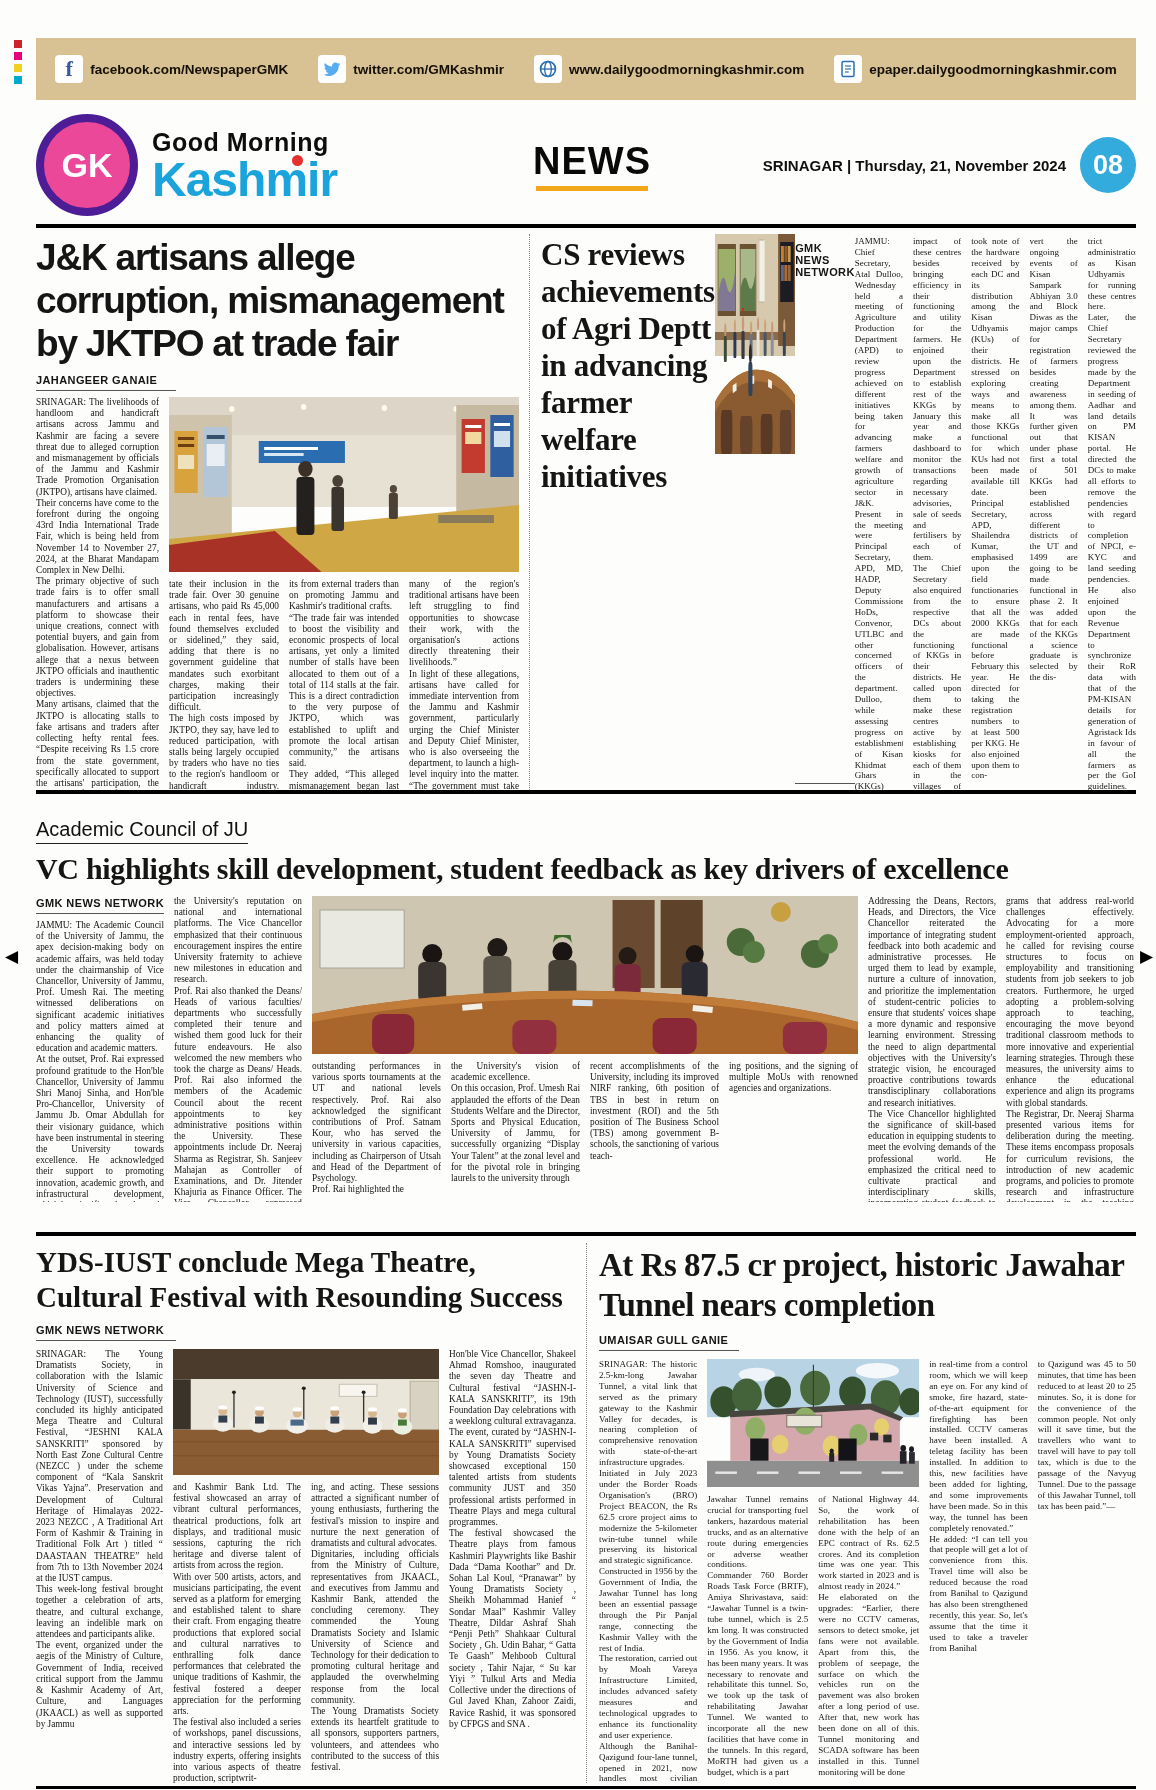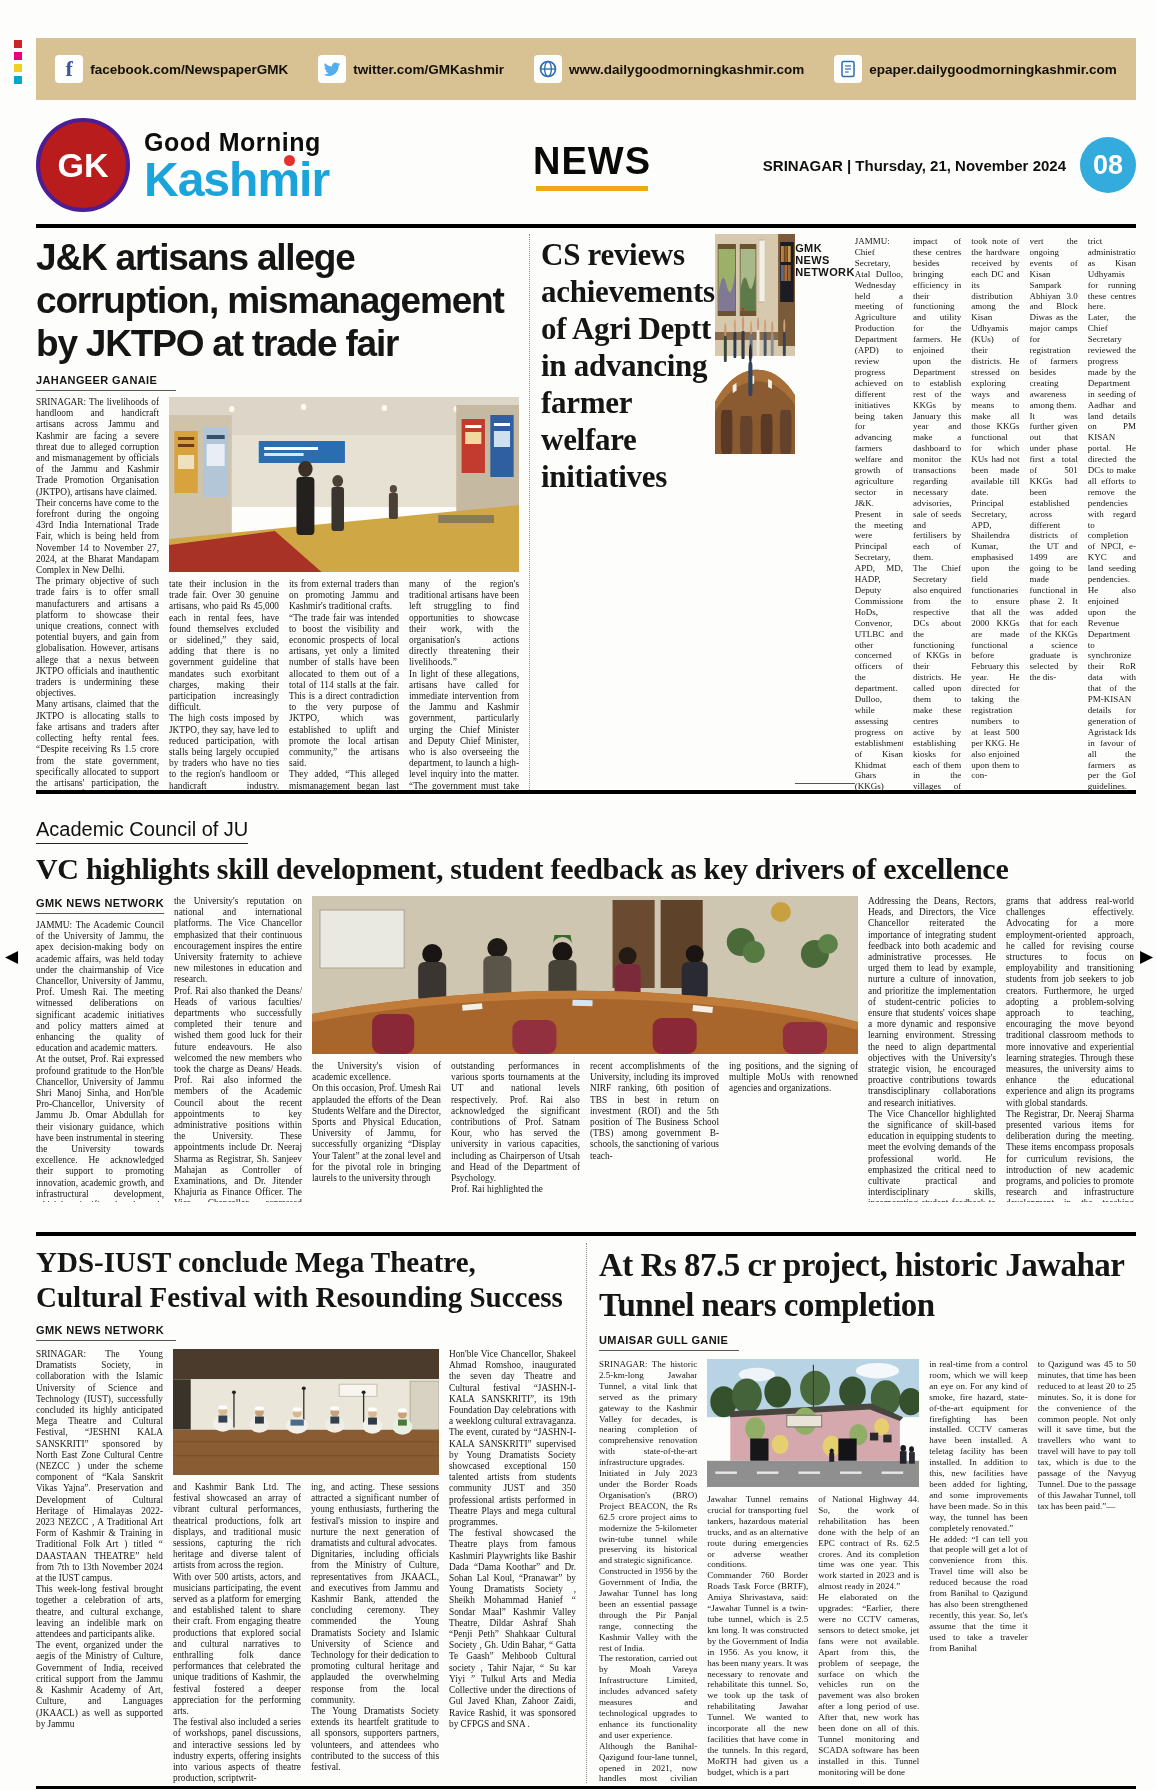--- a/index.html
+++ b/index.html
@@ -8,21 +8,21 @@
   .regmarks{position:absolute;left:14px;top:40px;display:flex;flex-direction:column;gap:4px;}
   .regmarks span{width:8px;height:8px;display:block;}
   .topbar{margin:38px 20px 0 36px;background:#d8c193;height:62px;display:flex;align-items:center;
           justify-content:center;gap:30px;}
   .tlink{display:flex;align-items:center;gap:7px;cursor:pointer;}
   .tlink .icon{width:28px;height:28px;background:#fff;border-radius:4px;display:flex;align-items:center;
           justify-content:center;font-family:"Liberation Serif",serif;font-weight:bold;}
   .tlink .lbl{font:bold 13.5px "Liberation Sans",sans-serif;color:#141006;}
   .fb-f{color:#3b5998;font-size:22px;}
   .masthead{margin:6px 20px 0 36px;height:118px;display:flex;align-items:center;position:relative;}
-  .gk-circle{width:86px;height:86px;border-radius:50%;background:#b91c1c;border:4px solid #4c1d95;
+  .gk-circle{width:86px;height:86px;border-radius:50%;background:#ec4899;border:8px solid #4c1d95;
           color:#fff;display:flex;align-items:center;justify-content:center;
           font:900 34px "Liberation Sans",sans-serif;}
   .brand{margin-left:14px;line-height:1;}
   .brand-top{font:bold 25px "Liberation Sans",sans-serif;letter-spacing:.5px;color:#0d0d0d;}
   .brand-main{font:900 48px/46px "Liberation Sans",sans-serif;color:#1ba3dc;letter-spacing:-1px;position:relative;display:inline-block;}
   .brand-dot{position:absolute;width:11px;height:11px;border-radius:50%;background:#e53030;top:-2px;right:34px;}
   .news-wrap{position:absolute;left:12px;right:0;top:34px;text-align:center;pointer-events:none;}
   .news-label{font:900 38px "Liberation Sans",sans-serif;letter-spacing:1px;color:#090909;}
   .news-underline{width:112px;height:5px;background:#f2a71b;margin:3px auto 0;}
   .mast-right{margin-left:auto;display:flex;align-items:center;gap:14px;}
@@ -325,24 +325,24 @@
           <path d="M0,118 C180,84 400,88 545,126 L545,134 C400,96 180,92 0,126 Z" fill="#c07c38"></path>
           <rect x="150" y="108" width="20" height="6" fill="#f2efe6" transform="rotate(-5 160 111)"></rect>
           <rect x="260" y="104" width="20" height="6" fill="#d8e4f0" transform="rotate(2 270 107)"></rect>
           <rect x="380" y="110" width="20" height="6" fill="#f2efe6" transform="rotate(6 390 113)"></rect>
           <rect x="60" y="118" width="42" height="40" rx="9" fill="#8a2838"></rect>
           <rect x="200" y="124" width="44" height="34" rx="9" fill="#93303f"></rect>
           <rect x="340" y="122" width="44" height="36" rx="9" fill="#8a2838"></rect>
           <rect x="470" y="126" width="44" height="32" rx="9" fill="#93303f"></rect>
         </svg>
         <div class="vc-minis">
+          <div class="coltext">outstanding performances in various sports tournaments at the UT and national levels respectively. Prof. Rai also acknowledged the significant contributions of Prof. Satnam Kour, who has served the university in various capacities, including as Chairperson of Utsah and Head of the Department of Psychology.
+Prof. Rai highlighted the</div>
           <div class="coltext">the University's vision of academic excellence.
 On this occasion, Prof. Umesh Rai applauded the efforts of the Dean Students Welfare and the Director, Sports and Physical Education, University of Jammu, for successfully organizing “Display Your Talent” at the zonal level and for the pivotal role in bringing laurels to the university through</div>
-          <div class="coltext">outstanding performances in various sports tournaments at the UT and national levels respectively. Prof. Rai also acknowledged the significant contributions of Prof. Satnam Kour, who has served the university in various capacities, including as Chairperson of Utsah and Head of the Department of Psychology.
-Prof. Rai highlighted the</div>
           <div class="coltext">recent accomplishments of the University, including its improved NIRF ranking, 6th position of TBS in best in return on investment (ROI) and the 5th position of The Business School (TBS) among government B-schools, the sanctioning of various teach-</div>
           <div class="coltext">ing positions, and the signing of multiple MoUs with renowned agencies and organizations.</div>
         </div>
       </div>
       <div class="vc-right">
         <div class="coltext">Addressing the Deans, Rectors, Heads, and Directors, the Vice Chancellor reiterated the importance of integrating student feedback into both academic and administrative processes. He urged them to lead by example, nurture a culture of innovation, and prioritize the implementation of student-centric policies to ensure that students' voices shape a more dynamic and responsive learning environment. Stressing the need to align departmental objectives with the University's strategic vision, he encouraged proactive contributions towards transdisciplinary collaborations and research initiatives.
 The Vice Chancellor highlighted the significance of skill-based education in equipping students to meet the evolving demands of the professional world. He emphasized the critical need to cultivate practical and interdisciplinary skills, incorporating student feedback to tailor academic pro-</div>
         <div class="coltext">grams that address real-world challenges effectively. Advocating for a more employment-oriented approach, he called for revising course structures to focus on employability and transitioning students from job seekers to job creators. Furthermore, he urged adopting a problem-solving approach to teaching, encouraging the move beyond traditional classroom methods to more innovative and experiential learning strategies. Through these measures, the university aims to enhance the educational experience and align its programs with global standards.
 The Registrar, Dr. Neeraj Sharma presented various items for deliberation during the meeting. These items encompass proposals for curriculum revisions, the introduction of new academic programs, and policies to promote research and infrastructure development in the teaching departments.</div>
       </div>

